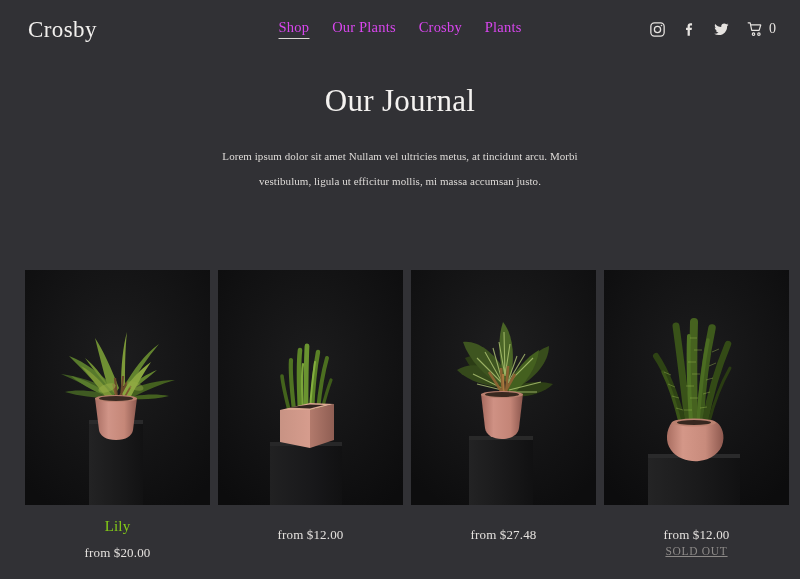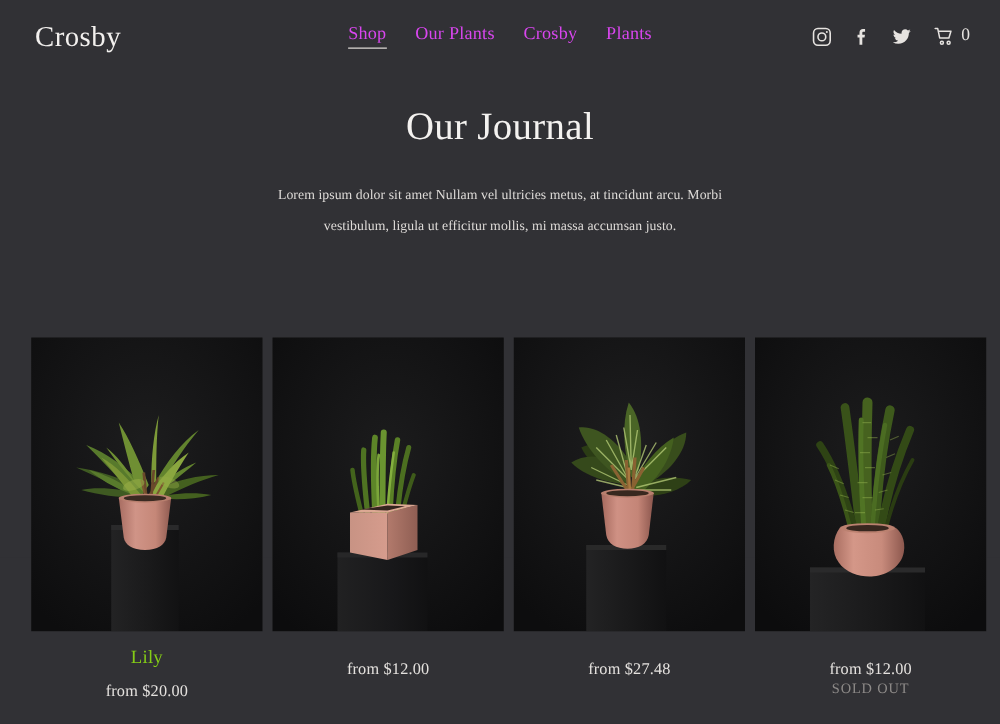--- a/index.html
+++ b/index.html
@@ -179,20 +179,21 @@
     letter-spacing: 0.15px;
   }
 
   .product-soldout {
     font-family: "Liberation Serif", serif;
     font-size: 11.5px;
     color: #8d8a88;
     margin-top: 2px;
     letter-spacing: 0.7px;
     line-height: 1.2;
+    text-decoration: underline;
   }
 </style>
 </head>
 <body>
 
 <div class="page">
 
   <div class="header">
     <div class="logo">Crosby</div>
 

